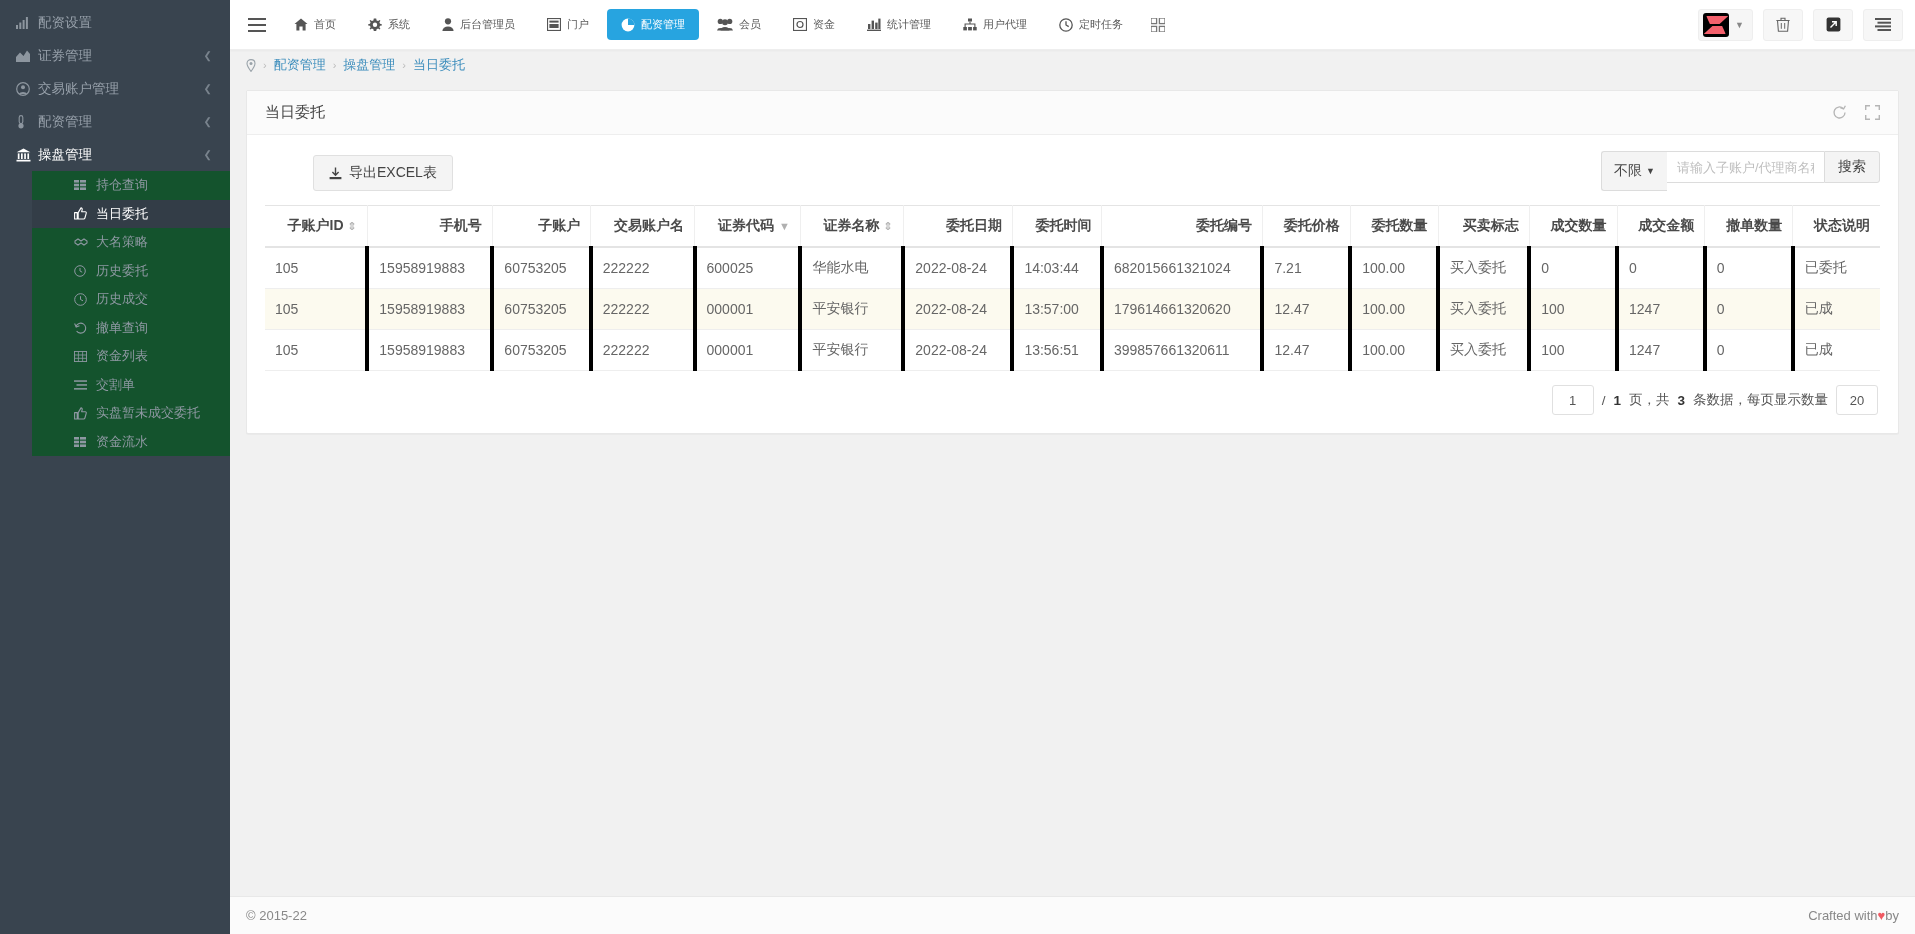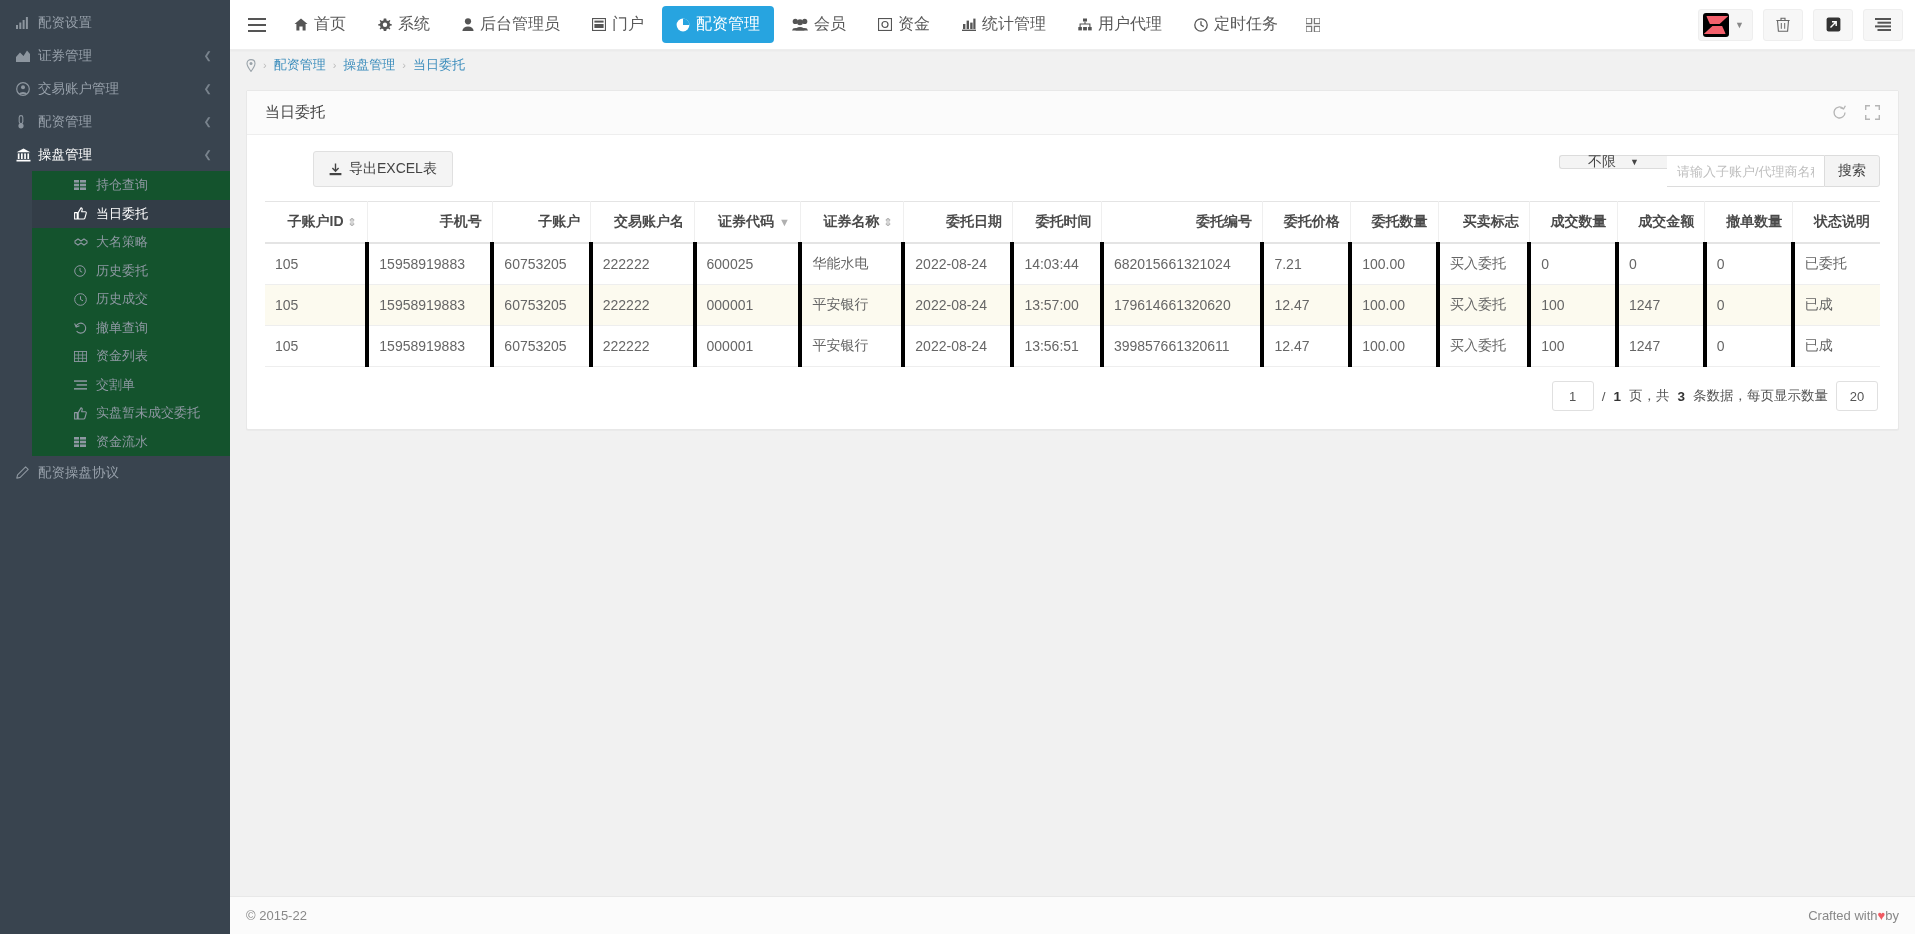--- a/index.html
+++ b/index.html
@@ -109,21 +109,21 @@
     box-shadow: 0 1px 2px rgba(0,0,0,.04);
   }
   .hamburger {
     width: 46px; height:50px; display:flex; align-items:center; justify-content:center;
     color:#555; font-size:17px; cursor:pointer;
   }
   .topnav { display:flex; align-items:center; gap: 4px; }
   .topnav a {
     display:flex; align-items:center; gap:6px;
     padding: 8px 14px; border-radius: 4px;
-    color:#5a5a5a; font-size:16px; text-decoration:none; white-space:nowrap;
+    color:#5a5a5a; font-size:11px; text-decoration:none; white-space:nowrap;
     cursor:pointer;
   }
   .topnav a .ico { font-size: 13.5px; color:#555; display:inline-flex; }
   .topnav a.active { background:#27a4e0; color:#fff; }
   .topnav a.active .ico { color:#fff; }
   .topnav a.gridonly { padding: 8px 10px; color:#777; }
 
   .topright { margin-left:auto; display:flex; align-items:center; gap:10px; }
   .avatar-box {
     display:flex; align-items:center; gap:6px; background:#f6f6f6;
@@ -168,22 +168,22 @@
 
   .toolbar { display:flex; align-items:flex-end;margin-left:48px; }
   .btn-default {
     display:inline-flex; align-items:center; gap:7px;
     background:#f4f4f4; border:1px solid #e0e0e0; border-radius:3px;
     padding: 8px 15px; font-size:14px; color:#444; cursor:pointer;
   }
   .search-wrap { margin-left:auto; display:flex; align-items:stretch; }
   .sel-btn {
     background:#f4f4f4; border:1px solid #dcdcdc; border-right:none;
-    border-radius:3px 0 0 3px; padding: 0 28px; font-size:14px; color:#444;
-    display:flex; align-items:center; gap:14px; cursor:pointer; height:14px;
+    border-radius:3px 0 0 3px; padding: 0 12px; font-size:14px; color:#444;
+    display:flex; align-items:center; gap:4px; cursor:pointer; height:40px;
   }
   .sel-btn .caret { font-size:9px; }
   .search-input {
     border:1px solid #dcdcdc; border-right:none; border-left:none;
     padding: 0 10px; font-size:13px; color:#555; width: 157px; height:32px;
     outline:none; font-family: inherit;
   }
   .search-input::placeholder { color:#bfbfbf; }
   .search-btn {
     background:#f4f4f4; border:1px solid #dcdcdc; border-radius:0 3px 3px 0;
@@ -392,28 +392,20 @@
                 <rect x="0" y="3.7" width="5" height="2.6" fill="#8e98a2"></rect>
                 <rect x="6" y="3.7" width="6" height="2.6" fill="#8e98a2"></rect>
                 <rect x="0" y="7.4" width="5" height="2.6" fill="#8e98a2"></rect>
                 <rect x="6" y="7.4" width="6" height="2.6" fill="#8e98a2"></rect>
               </svg>
           </span>
           <span>资金流水</span>
         </div>
       </div>
 
-      <div class="nav-item">
-        <span class="ico">
-          <svg class="ic" width="13" height="13" viewBox="0 0 13 13">
-              <path d="M9.6 0.8 L12.2 3.4 L4.2 11.4 L0.8 12.2 L1.6 8.8 Z" fill="none" stroke="#8d969f" stroke-width="1.1" stroke-linejoin="round"></path>
-            </svg>
-        </span>
-        <span class="label">配资操盘协议</span>
-      </div>
 
     </nav>
   </aside>
 
   <section class="main">
 
     <div class="topbar">
       <div class="hamburger">
         <svg class="ic" width="18" height="14" viewBox="0 0 18 14">
             <rect y="0" width="18" height="2" fill="#555"></rect>

